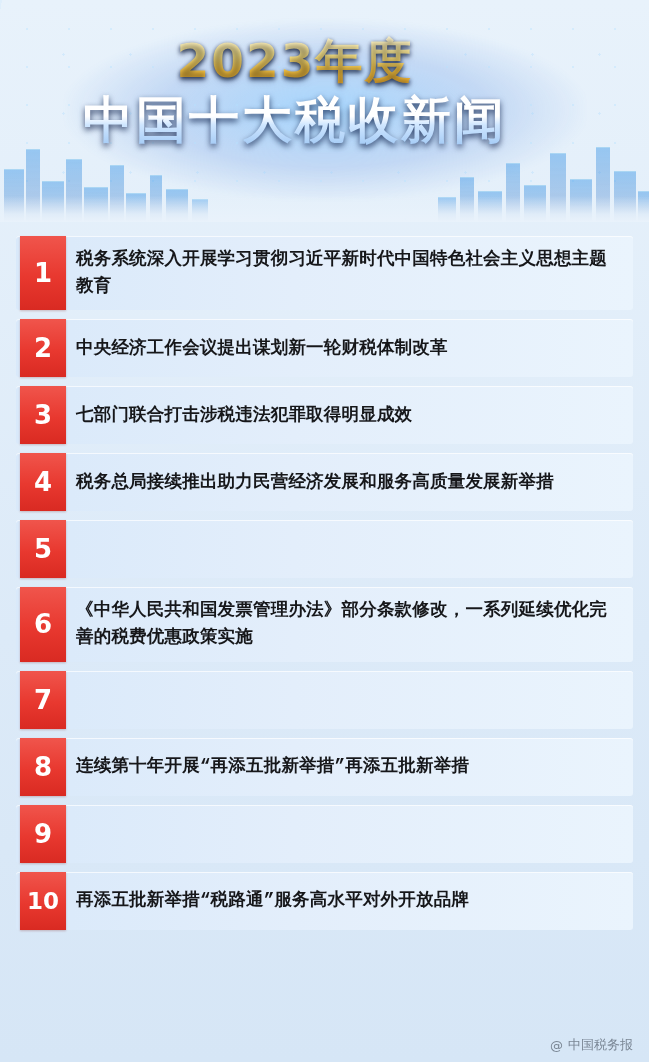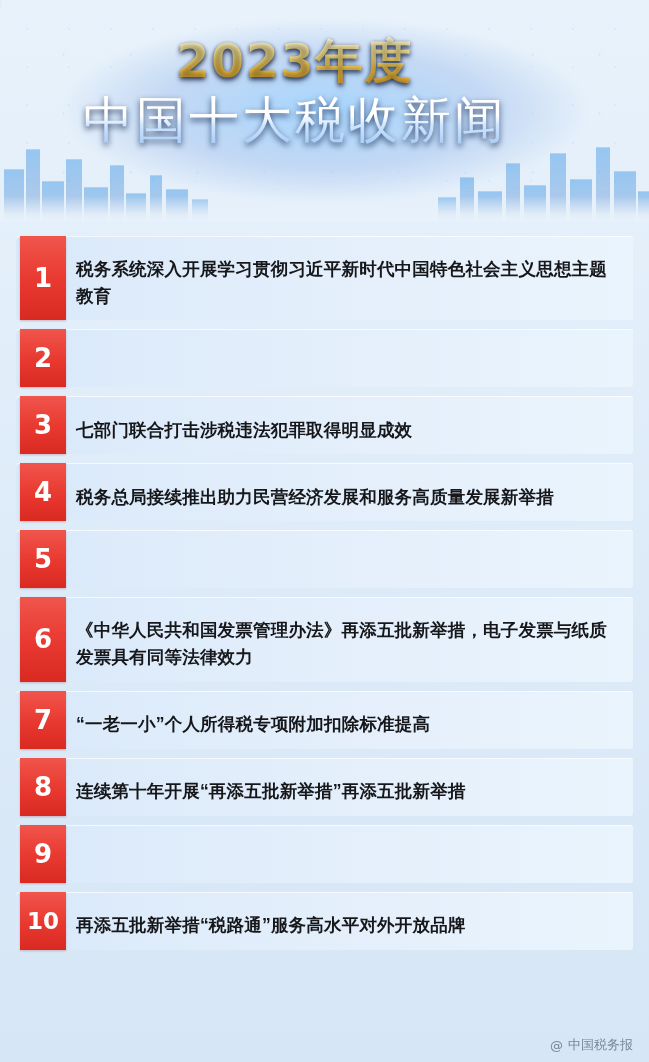--- a/index.html
+++ b/index.html
@@ -95,21 +95,21 @@
     background-clip: text;
     color: transparent;
     -webkit-text-fill-color: transparent;
     text-shadow: 0 2px 5px rgba(0,0,0,0.35);
     filter: drop-shadow(0 2px 2px rgba(0,20,70,0.7));
   }
   .title-main {
     margin-top: 8px;
     font-family: "DejaVu Sans", sans-serif;
     font-size: 50px;
-    font-weight: normal;
+    font-weight: bold;
     letter-spacing: 3px;
     line-height: 1.1;
     background: linear-gradient(180deg, #ffffff 0%, #ffffff 42%, #cfe6ff 58%, #9fc8f5 100%);
     -webkit-background-clip: text;
     background-clip: text;
     color: transparent;
     -webkit-text-fill-color: transparent;
     filter: drop-shadow(0 3px 3px rgba(0,18,60,0.75));
   }
   .hdr-bottom-fade {
@@ -153,22 +153,22 @@
     font-family: "DejaVu Sans", sans-serif;
     font-size: 26px;
     font-weight: bold;
     letter-spacing: 0px;
     align-self: stretch;
     box-shadow: 0 1px 2px rgba(120,20,15,0.25);
   }
   .num.wide { font-size: 23px; }
   .txt {
     flex: 1 1 auto;
-    padding: 20px 16px 10px 0;
-    font-family: Liberation Sans, sans-serif;
+    padding: 10px 16px 10px 0;
+    font-family: Liberation Mono, monospace;
     font-size: 17.5px;
     line-height: 1.55;
     color: #16171a;
     font-weight: bold;
     letter-spacing: 0.2px;
   }
 
   
   .footer {
     position: absolute;
@@ -226,44 +226,44 @@
 
   <div class="list">
 
     <div class="item">
       <div class="num">1</div>
       <div class="txt">税务系统深入开展学习贯彻习近平新时代中国特色社会主义思想主题教育</div>
     </div>
 
     <div class="item">
       <div class="num">2</div>
+      <div class="txt">中央经济工作会议提出谋划新一轮财税体制改革</div>
     </div>
 
     <div class="item">
       <div class="num">3</div>
       <div class="txt">七部门联合打击涉税违法犯罪取得明显成效</div>
     </div>
 
     <div class="item">
       <div class="num">4</div>
       <div class="txt">税务总局接续推出助力民营经济发展和服务高质量发展新举措</div>
     </div>
 
     <div class="item">
       <div class="num">5</div>
     </div>
 
     <div class="item">
       <div class="num">6</div>
-      <div class="txt">《中华人民共和国发票管理办法》再添五批新举措，电子发票与纸质发票具有同等法律效力</div>
+      <div class="txt">《中华人民共和国发票管理办法》部分条款修改，一系列延续优化完善的税费优惠政策实施</div>
     </div>
 
     <div class="item">
       <div class="num">7</div>
-      <div class="txt">“一老一小”个人所得税专项附加扣除标准提高</div>
     </div>
 
     <div class="item">
       <div class="num">8</div>
       <div class="txt">连续第十年开展“再添五批新举措”再添五批新举措</div>
     </div>
 
     <div class="item">
       <div class="num">9</div>
     </div>

